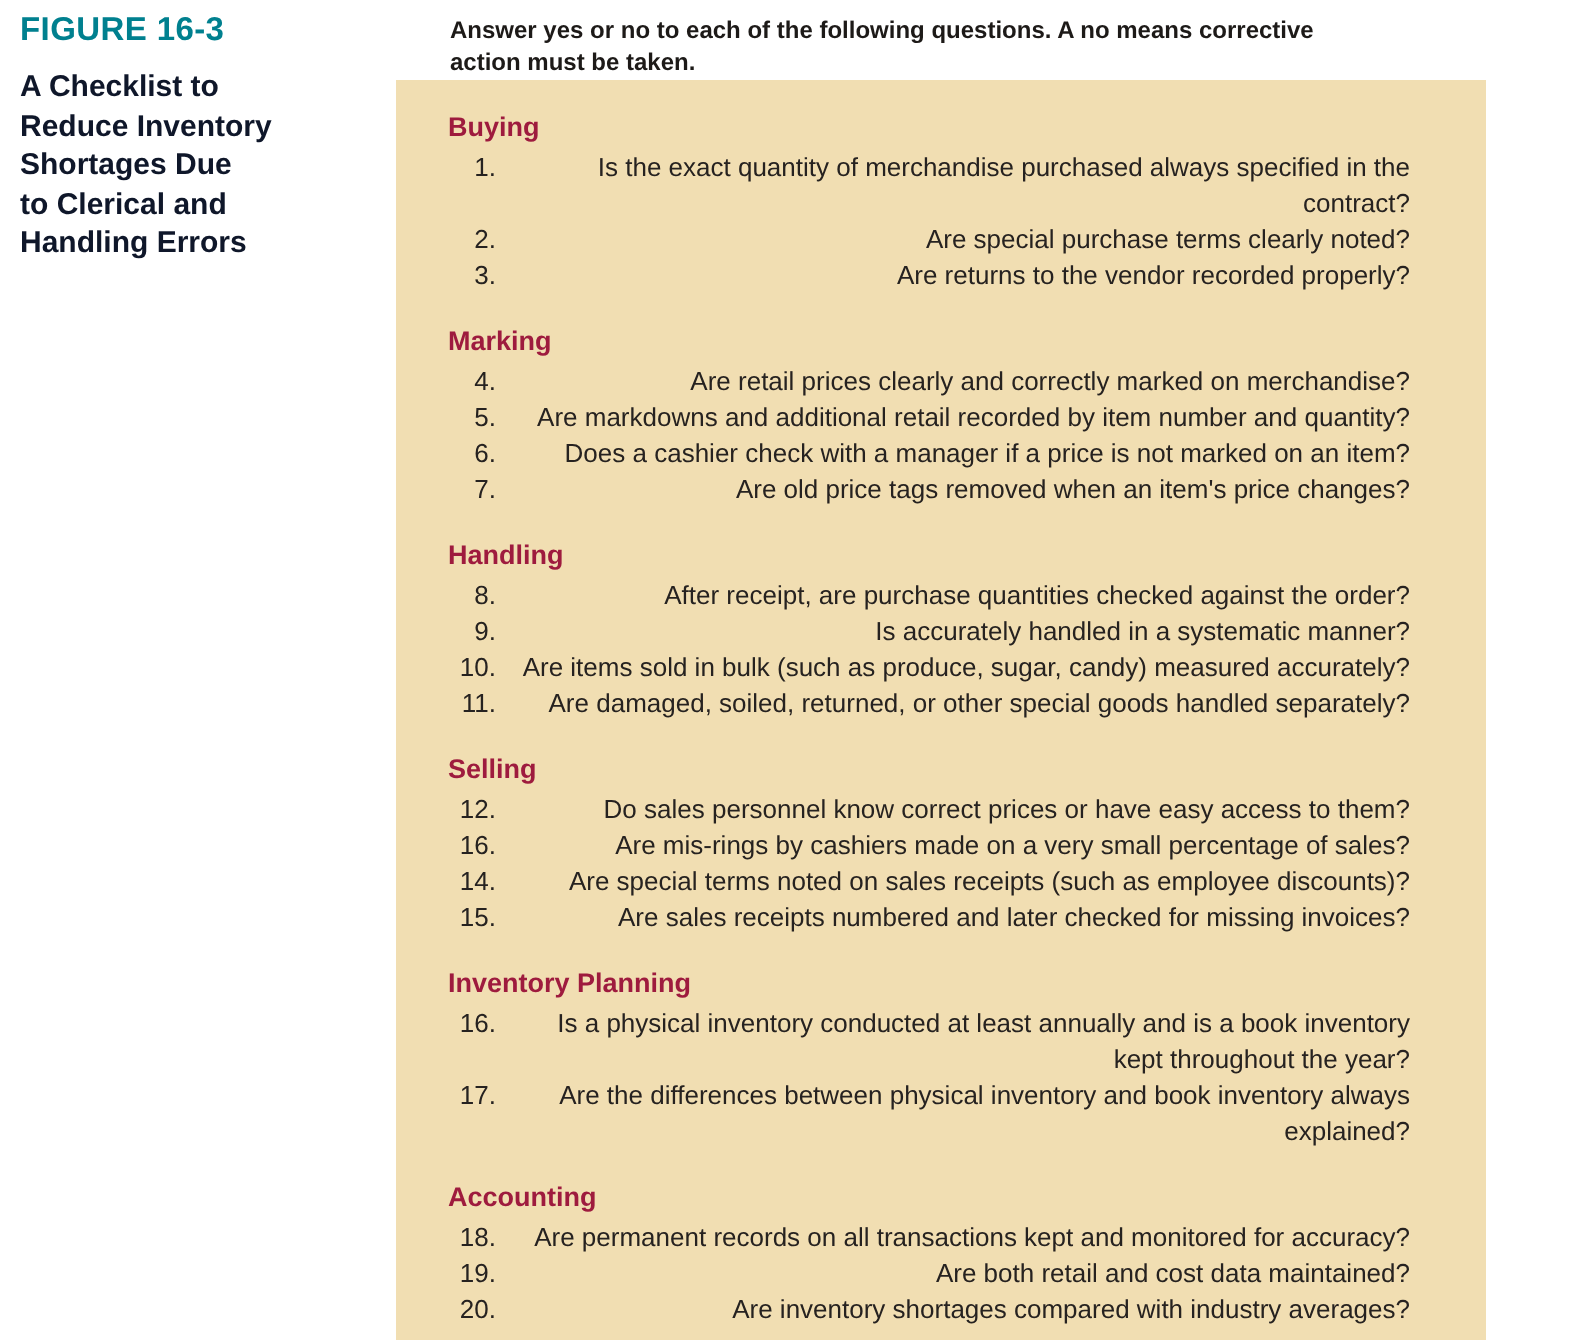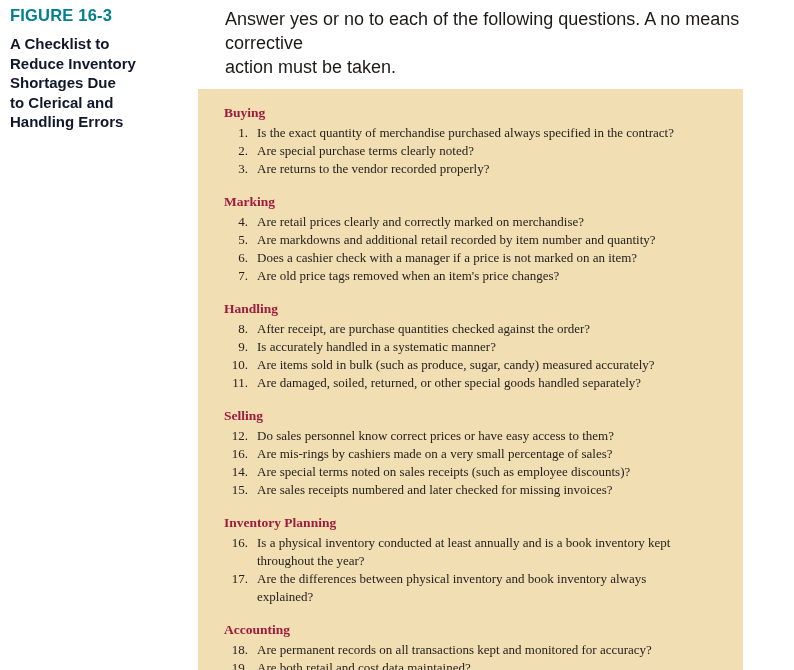--- a/index.html
+++ b/index.html
@@ -23,40 +23,40 @@
     margin:0 0 9px 0;
   }
   .figure-title{
     margin:0;font-size:15px;font-weight:bold;line-height:1.3;color:#0f172a;
     white-space:pre-line;
   }
 
   
   .figure-body{position:absolute;left:198px;top:8px;width:547px;}
   .intro{
-    margin:0 0 10px 0;padding-left:27px;font-size:18px;font-weight:normal;
+    margin:0 0 0 0;padding-left:27px;font-size:12px;font-weight:bold;
     line-height:1.32;color:#1d1a18;white-space:pre-line;
   }
   .checklist-panel{
     width:545px;min-height:606px;background:var(--panel);
     padding:14px 22px 24px 26px;
     border-bottom:1px solid #ddc48e;
   }
-  .checklist-section{margin:0 16px 14px 0;font-family:Liberation Serif, serif;}
+  .checklist-section{margin:0 16px 14px 0;}
   .checklist-section:last-child{margin-bottom:0;}
   .section-heading{
     margin:0 0 2px 0;font-size:13.5px;font-weight:bold;color:var(--maroon);
     line-height:19px;
   }
   .section-items{list-style:none;margin:0;padding:0;}
   .checklist-item{display:flex;line-height:18px;font-size:13px;}
   .item-number{
     flex:0 0 24px;text-align:right;padding-right:0;color:var(--ink);
   }
-  .item-text{flex:1;padding-left:9px;color:var(--ink);}
+  .item-text{flex:1;padding-left:9px;color:var(--ink);text-align:right;}
 </style>
 </head>
 <body>
 
 <div class="page">
 
   <aside class="figure-caption">
     <div class="figure-label">FIGURE 16-3</div>
     <h2 class="figure-title">A Checklist to
 Reduce Inventory

